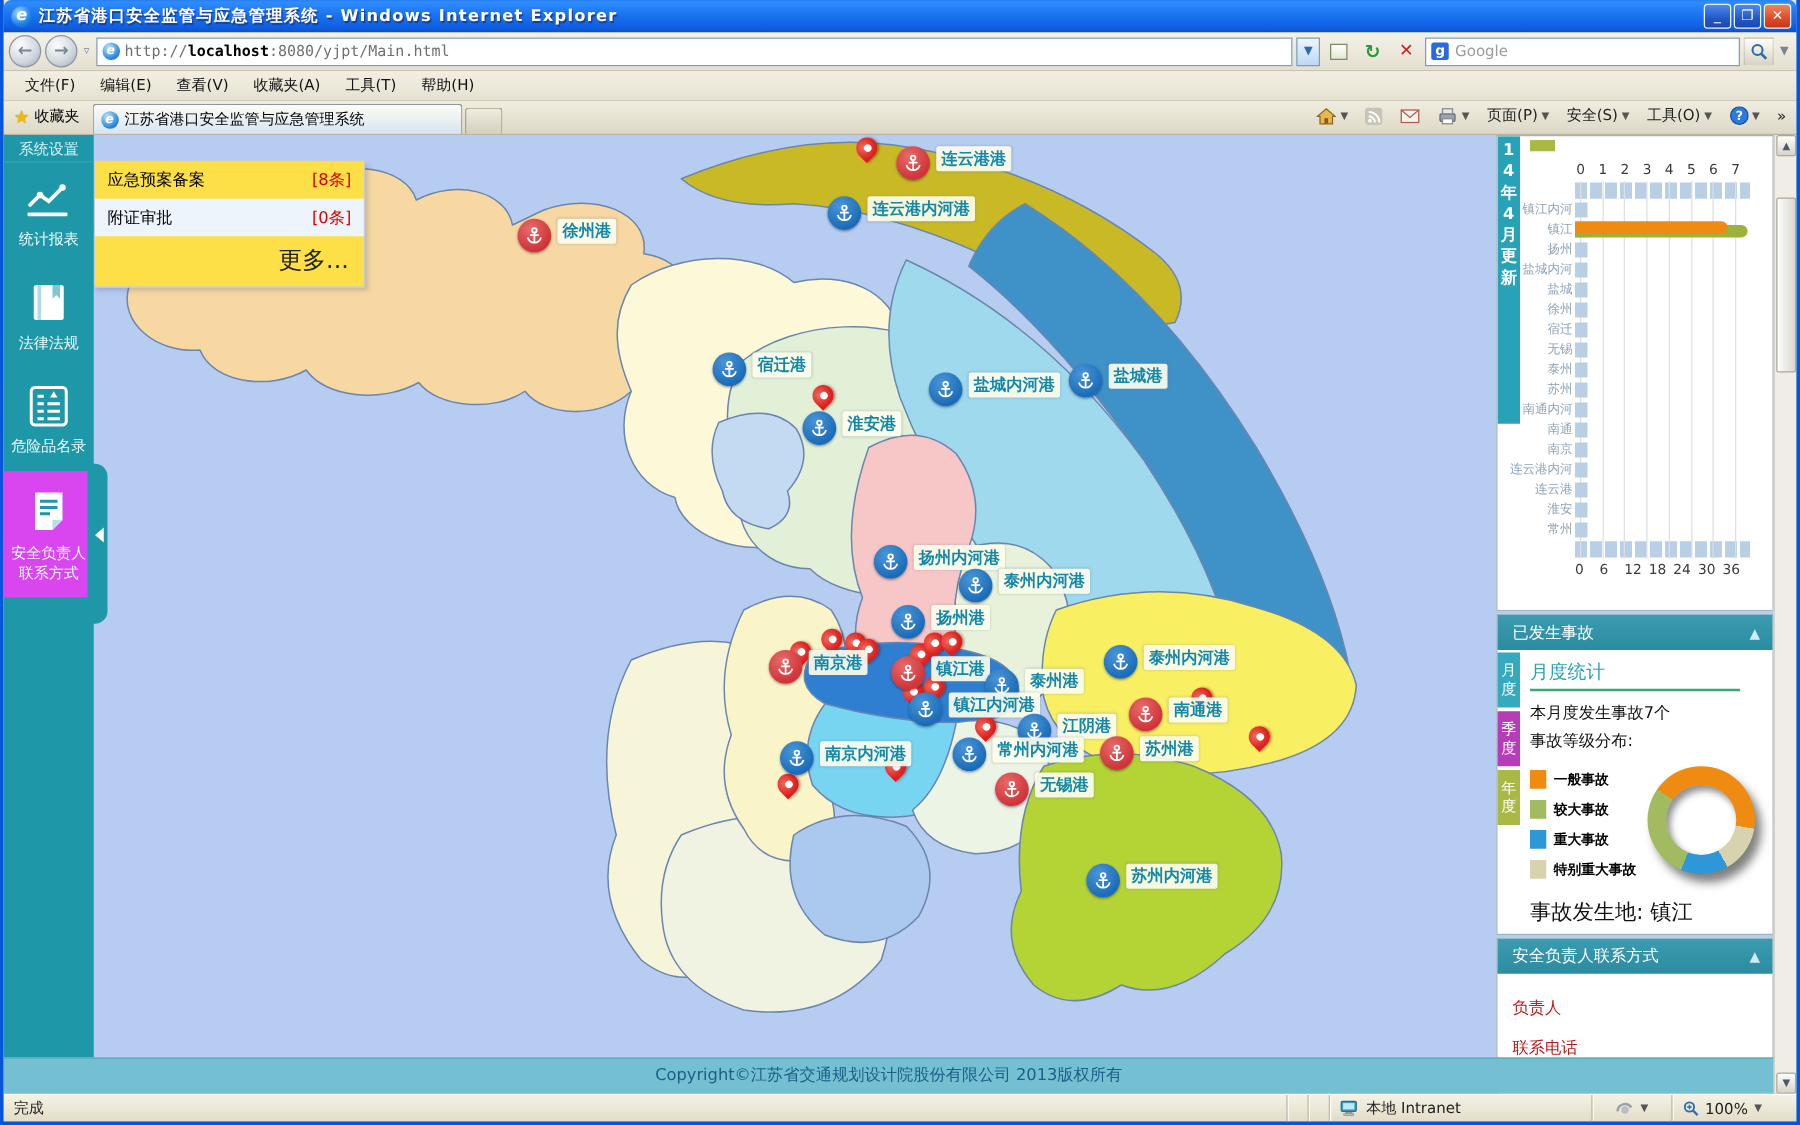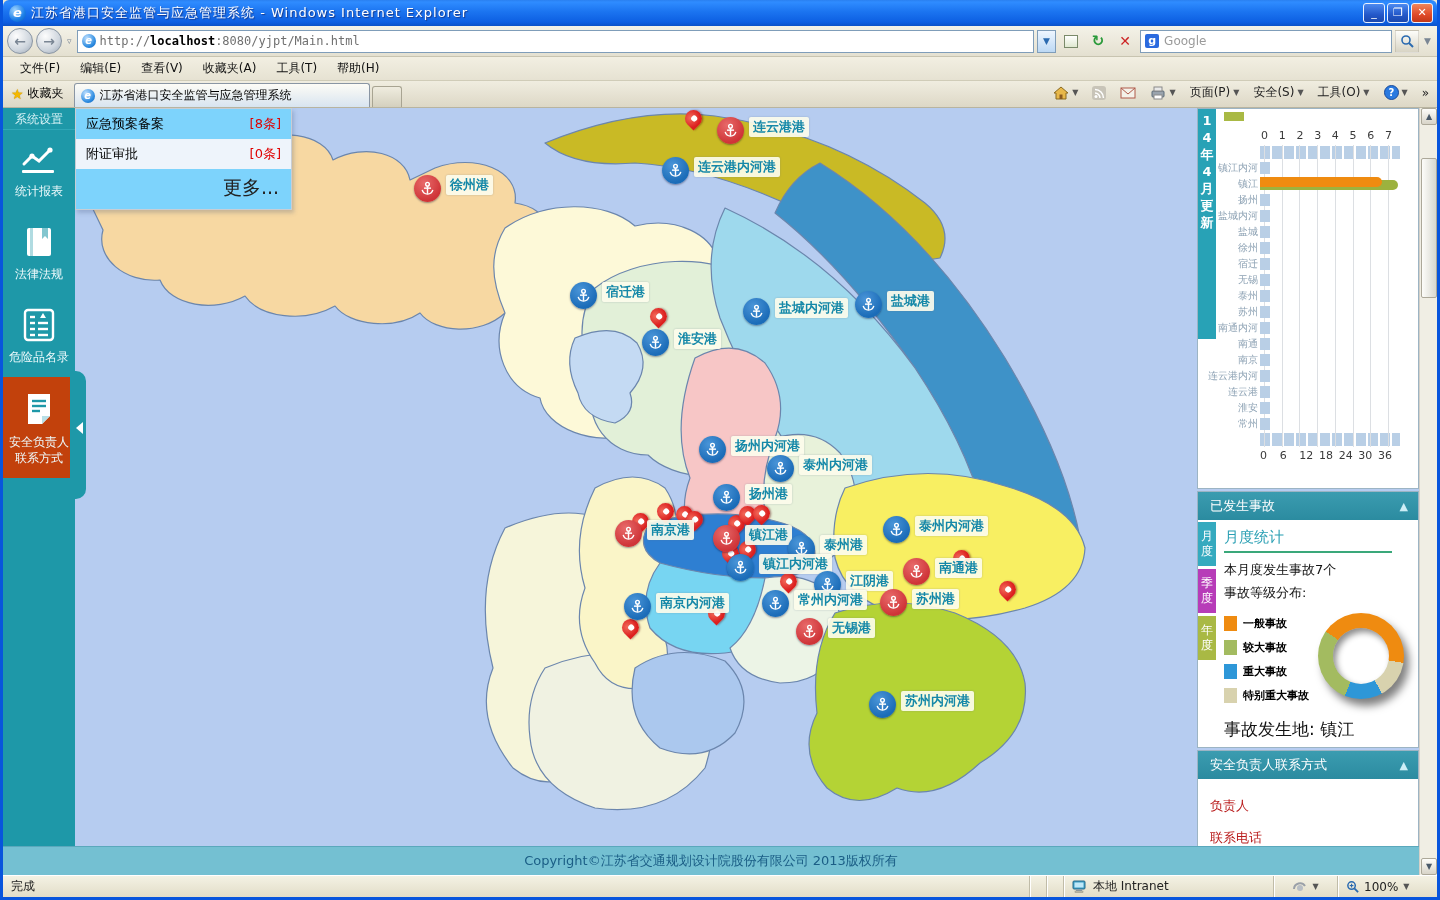--- a/index.html
+++ b/index.html
@@ -2,21 +2,21 @@
 <html><head>
 <meta charset="utf-8">
 <style>
   * { margin:0; padding:0; box-sizing:border-box; }
   html,body { width:1440px; height:900px; overflow:hidden; font-family:"DejaVu Sans",sans-serif; }
   .window { width:1440px; height:900px; background:#ece9d8; border-left:3px solid #0855dd; border-right:3px solid #0855dd; border-bottom:3px solid #0855dd; position:relative; }
 
   
   .titlebar { height:26px; background:linear-gradient(180deg,#2a80f0 0%,#2f8cff 8%,#1b74f0 45%,#0d5fe2 85%,#0b51c8 100%); display:flex; align-items:center; padding:0 4px 0 6px; border-radius:6px 6px 0 0; }
   .ie-logo { width:17px; height:17px; border-radius:50%; background:radial-gradient(circle at 35% 30%,#9fd4ff,#1c7fe8 60%,#0a57b8); color:#fff; font-style:italic; font-weight:bold; font-size:13px; line-height:16px; text-align:center; margin-right:5px; flex:0 0 auto; }
-  .titletext { color:#fff; font-size:13px; font-weight:normal; letter-spacing:1px; text-shadow:1px 1px 1px #1a3a8a; flex:1; white-space:nowrap; overflow:hidden; }
+  .titletext { color:#fff; font-size:13px; font-weight:bold; letter-spacing:1px; text-shadow:1px 1px 1px #1a3a8a; flex:1; white-space:nowrap; overflow:hidden; }
   .winbtns { display:flex; gap:2px; }
   .winbtn { width:22px; height:20px; border:1px solid #eaf2ff; border-radius:3px; color:#fff; font-size:11px; line-height:17px; text-align:center; background:linear-gradient(180deg,#4d8af0,#2357c8 60%,#1b48ae); }
   .winbtn.close { background:linear-gradient(180deg,#f0855a,#e04a28 60%,#c23818); font-weight:bold; }
 
   
   .addressrow { height:31px; background:linear-gradient(180deg,#f4f2e8,#e4e0d0); display:flex; align-items:center; padding:0 4px; gap:3px; border-bottom:1px solid #c8c4b0; }
   .navcircle { width:26px; height:26px; border-radius:50%; background:radial-gradient(circle at 35% 30%,#fdfdfd,#cfd6de 60%,#9aa6b4); border:1px solid #8a96a4; color:#7a8694; font-size:14px; font-weight:bold; text-align:center; line-height:24px; flex:0 0 auto; }
   .smallchev { color:#7a8694; font-size:9px; padding:0 2px; }
   .addrfield { flex:1; height:23px; background:#fff; border:1px solid #7f9db9; display:flex; align-items:center; padding:0 4px; gap:4px; font-size:13px; }
   .pageicon { width:14px; height:14px; border-radius:50%; background:radial-gradient(circle at 35% 30%,#bfe0ff,#2a8ae0 65%,#0f5cb0); color:#fff; font-size:10px; font-style:italic; font-weight:bold; text-align:center; line-height:13px; }
@@ -47,26 +47,26 @@
 
   
   .content { position:relative; height:767px; background:#b6ccf0; overflow:hidden; }
 
   
   .sidebar { position:absolute; left:0; top:0; bottom:29px; width:72px; background:#1e98a8; z-index:30; color:#fff; }
   .sb-partial { font-size:12px; color:#d8f2f6; text-align:center; padding-top:3px; height:22px; border-bottom:1px solid #2fa8b8; overflow:hidden;}
   .sb-item { text-align:center; padding:14px 2px 12px; position:relative; }
   .sb-item svg { display:block; margin:0 auto 7px; }
   .sb-label { font-size:12px; line-height:16px; color:#eefafc; }
-  .sb-item.active { background:#c2410c; }
+  .sb-item.active { background:#d946ef; }
   .sb-item.active .bump { position:absolute; right:-11px; top:-6px; width:16px; height:128px; background:#1e98a8; border-radius:0 10px 10px 0; }
   .bump-arrow { position:absolute; right:-8px; top:50%; margin-top:-6px; width:0; height:0; border-top:6px solid transparent; border-bottom:6px solid transparent; border-right:7px solid #fff; z-index:2;}
 
   
-  .overlay-panel { position:absolute; left:72px; top:0; width:217px; background:#7dd3fc; border:1px solid #c8cdd4; box-shadow:2px 3px 4px rgba(60,80,120,.25); z-index:25; }
+  .overlay-panel { position:absolute; left:72px; top:20px; width:217px; background:#fde047; border:1px solid #c8cdd4; box-shadow:2px 3px 4px rgba(60,80,120,.25); z-index:25; }
   .ov-row { display:flex; justify-content:space-between; font-size:13px; padding:6px 10px; }
   .ov-row:nth-child(2) { background:#eef4fb; }
   .ov-count { color:#e00000; }
   .ov-more { text-align:right; font-size:19px; padding:6px 12px 8px; color:#222; }
 
   
   .maparea { position:absolute; left:0; top:0; right:18px; bottom:0; }
   .maparea svg.basemap { position:absolute; left:72px; top:0; }
   .marker { position:absolute; z-index:10; display:flex; align-items:flex-start; }
   .anchor-dot { width:27px; height:27px; border-radius:50%; display:flex; align-items:center; justify-content:center; box-shadow:0 1px 2px rgba(0,0,40,.4); flex:0 0 auto;}

